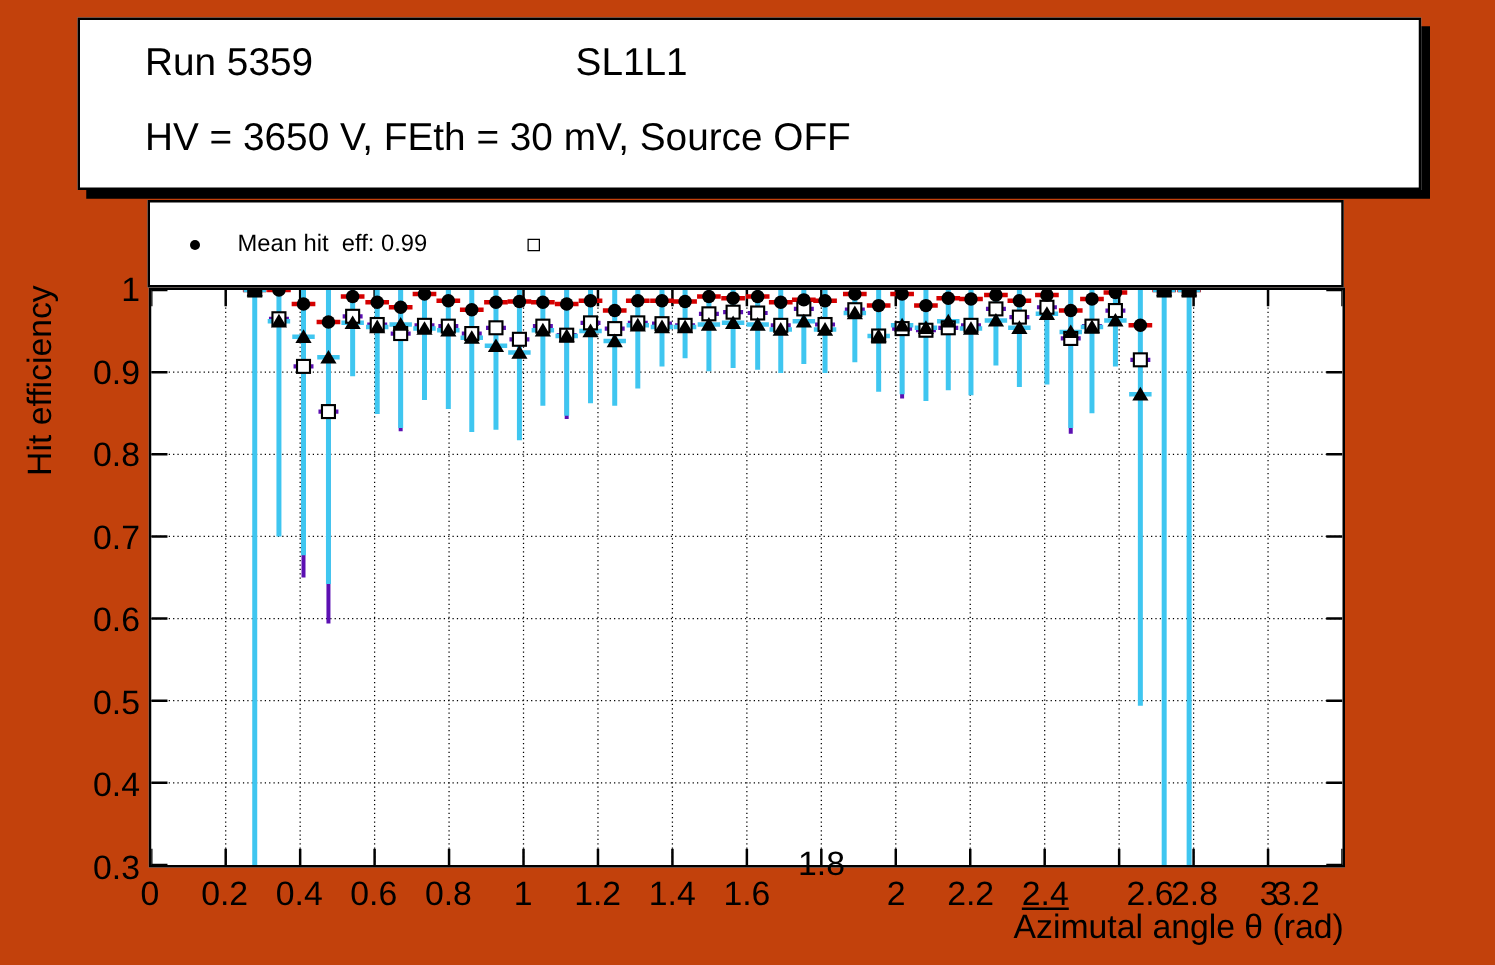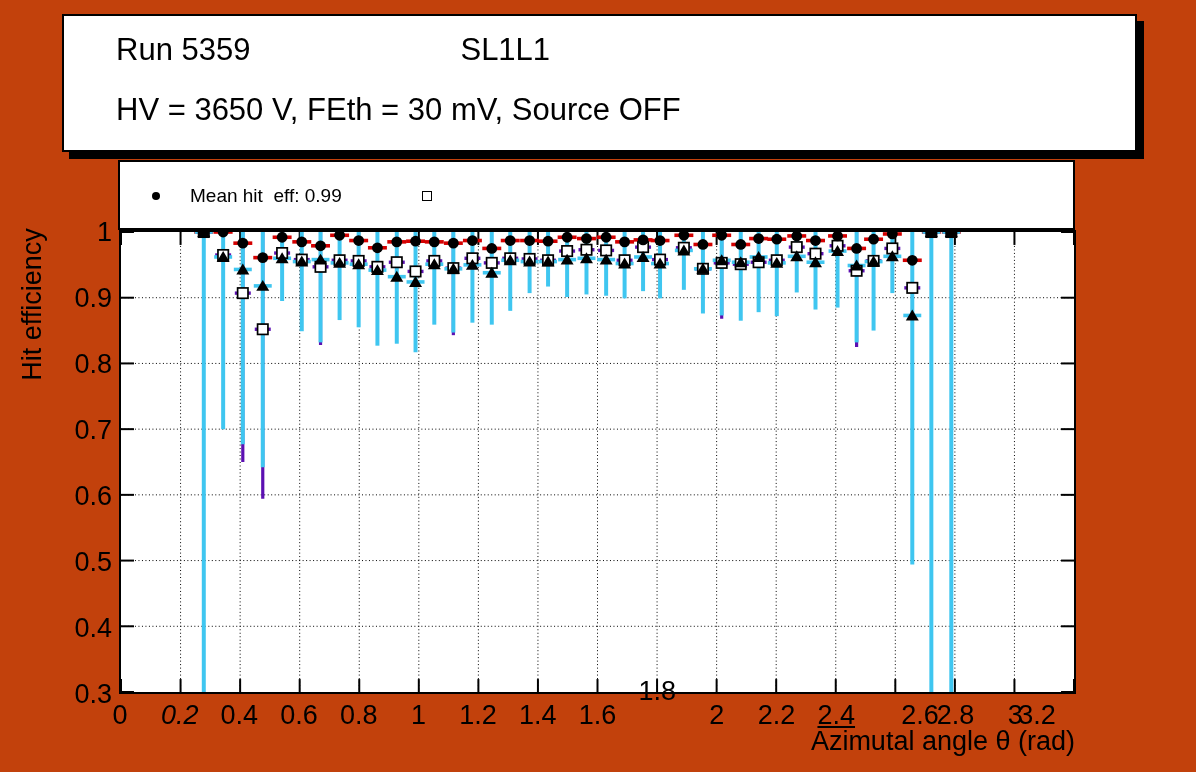--- a/index.html
+++ b/index.html
@@ -415,21 +415,21 @@
         <circle cx="754.1515625" cy="7.260000000000007" r="5.4" fill="#000000"></circle>
         <circle cx="772.953125" cy="1.9800000000000018" r="5.4" fill="#000000"></circle>
         <circle cx="792.9484375" cy="28.380000000000027" r="5.4" fill="#000000"></circle>
         <circle cx="812.0484375" cy="0" r="5.4" fill="#000000"></circle>
         <circle cx="832.0437499999998" cy="0" r="5.4" fill="#000000"></circle>
       </svg>
   </div>
 
   <div id="ticklabels">
       <div class="tick-label x-tick-label" style="left: 80px; top: 700px;">0</div>
-      <div class="tick-label x-tick-label" style="left: 139.688px; top: 700px; font-style: italic;">0.2</div>
+      <div class="tick-label x-tick-label" style="left: 139.688px; top: 700px;">0.2</div>
       <div class="tick-label x-tick-label" style="left: 199.375px; top: 700px;">0.4</div>
       <div class="tick-label x-tick-label" style="left: 259.062px; top: 700px;">0.6</div>
       <div class="tick-label x-tick-label" style="left: 318.75px; top: 700px;">0.8</div>
       <div class="tick-label x-tick-label" style="left: 378.438px; top: 700px;">1</div>
       <div class="tick-label x-tick-label" style="left: 438.125px; top: 700px;">1.2</div>
       <div class="tick-label x-tick-label" style="left: 497.812px; top: 700px;">1.4</div>
       <div class="tick-label x-tick-label" style="left: 557.5px; top: 700px;">1.6</div>
       <div class="tick-label x-tick-label" style="left: 617.188px; top: 676px;">1.8</div>
       <div class="tick-label x-tick-label" style="left: 676.875px; top: 700px;">2</div>
       <div class="tick-label x-tick-label" style="left: 736.562px; top: 700px;">2.2</div>

